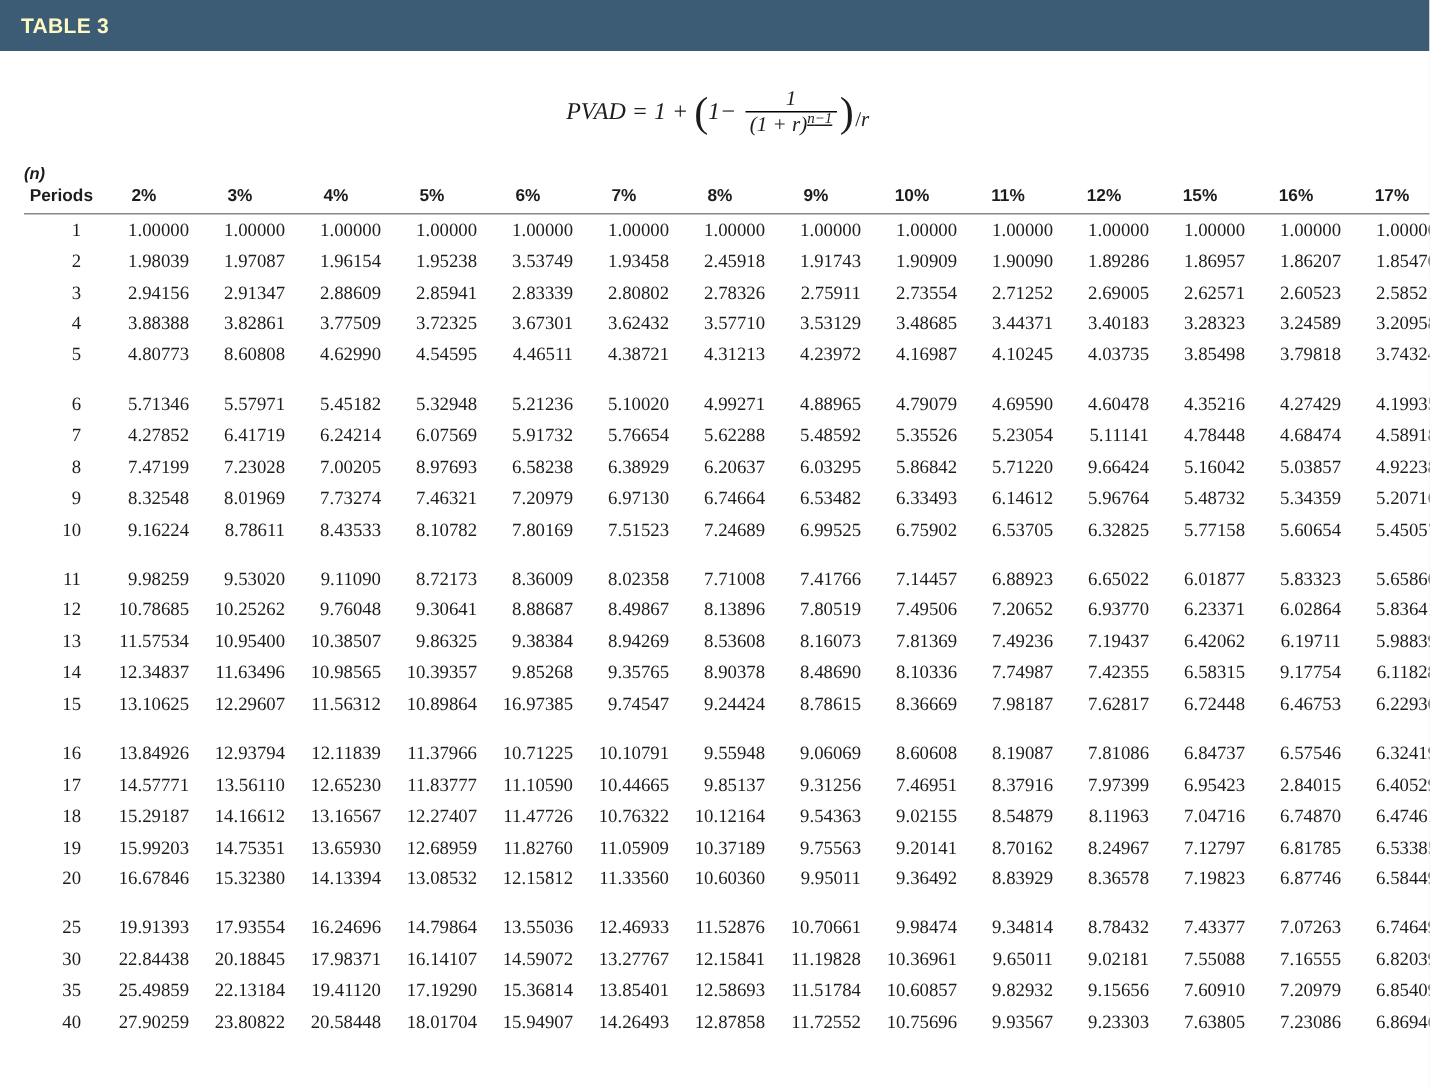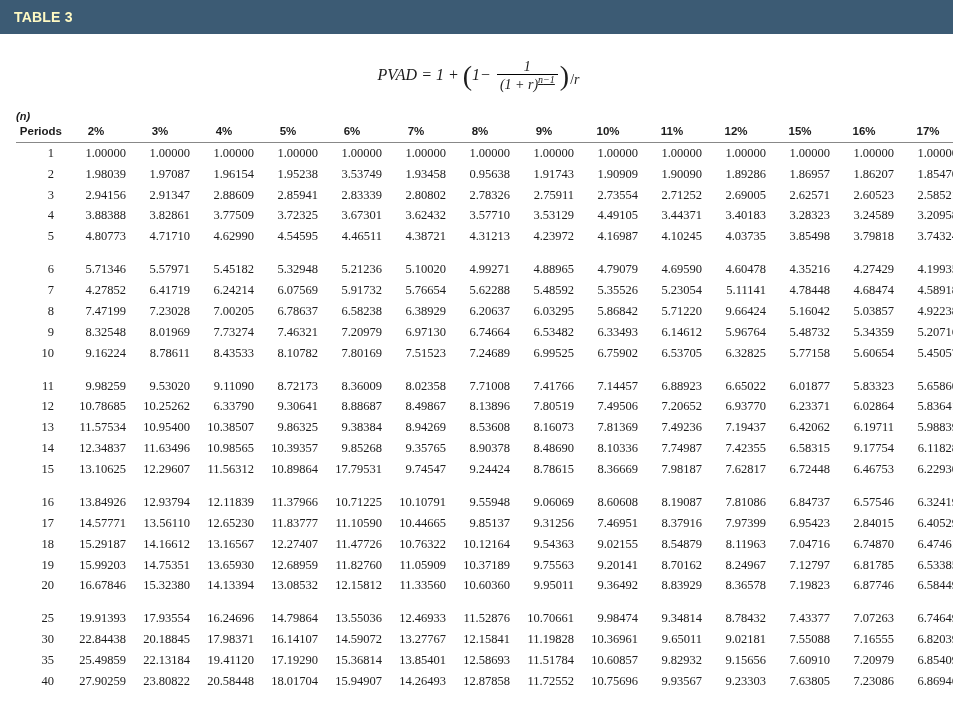--- a/index.html
+++ b/index.html
@@ -208,21 +208,21 @@
             <td>1.00000</td>
           </tr>
           <tr>
             <td>2</td>
             <td>1.98039</td>
             <td>1.97087</td>
             <td>1.96154</td>
             <td>1.95238</td>
             <td>3.53749</td>
             <td>1.93458</td>
-            <td>0.95638</td>
+            <td>2.45918</td>
             <td>1.91743</td>
             <td>1.90909</td>
             <td>1.90090</td>
             <td>1.89286</td>
             <td>1.86957</td>
             <td>1.86207</td>
             <td>1.85470</td>
           </tr>
           <tr>
             <td>3</td>
@@ -244,31 +244,31 @@
           <tr>
             <td>4</td>
             <td>3.88388</td>
             <td>3.82861</td>
             <td>3.77509</td>
             <td>3.72325</td>
             <td>3.67301</td>
             <td>3.62432</td>
             <td>3.57710</td>
             <td>3.53129</td>
-            <td>4.49105</td>
+            <td>3.48685</td>
             <td>3.44371</td>
             <td>3.40183</td>
             <td>3.28323</td>
             <td>3.24589</td>
             <td>3.20958</td>
           </tr>
           <tr>
             <td>5</td>
             <td>4.80773</td>
-            <td>4.71710</td>
+            <td>8.60808</td>
             <td>4.62990</td>
             <td>4.54595</td>
             <td>4.46511</td>
             <td>4.38721</td>
             <td>4.31213</td>
             <td>4.23972</td>
             <td>4.16987</td>
             <td>4.10245</td>
             <td>4.03735</td>
             <td>3.85498</td>
@@ -309,21 +309,21 @@
             <td>5.11141</td>
             <td>4.78448</td>
             <td>4.68474</td>
             <td>4.58918</td>
           </tr>
           <tr>
             <td>8</td>
             <td>7.47199</td>
             <td>7.23028</td>
             <td>7.00205</td>
-            <td>6.78637</td>
+            <td>8.97693</td>
             <td>6.58238</td>
             <td>6.38929</td>
             <td>6.20637</td>
             <td>6.03295</td>
             <td>5.86842</td>
             <td>5.71220</td>
             <td>9.66424</td>
             <td>5.16042</td>
             <td>5.03857</td>
             <td>4.92238</td>
@@ -378,21 +378,21 @@
             <td>6.88923</td>
             <td>6.65022</td>
             <td>6.01877</td>
             <td>5.83323</td>
             <td>5.65860</td>
           </tr>
           <tr>
             <td>12</td>
             <td>10.78685</td>
             <td>10.25262</td>
-            <td>6.33790</td>
+            <td>9.76048</td>
             <td>9.30641</td>
             <td>8.88687</td>
             <td>8.49867</td>
             <td>8.13896</td>
             <td>7.80519</td>
             <td>7.49506</td>
             <td>7.20652</td>
             <td>6.93770</td>
             <td>6.23371</td>
             <td>6.02864</td>
@@ -431,21 +431,21 @@
             <td>6.58315</td>
             <td>9.17754</td>
             <td>6.11828</td>
           </tr>
           <tr>
             <td>15</td>
             <td>13.10625</td>
             <td>12.29607</td>
             <td>11.56312</td>
             <td>10.89864</td>
-            <td>17.79531</td>
+            <td>16.97385</td>
             <td>9.74547</td>
             <td>9.24424</td>
             <td>8.78615</td>
             <td>8.36669</td>
             <td>7.98187</td>
             <td>7.62817</td>
             <td>6.72448</td>
             <td>6.46753</td>
             <td>6.22930</td>
           </tr>

